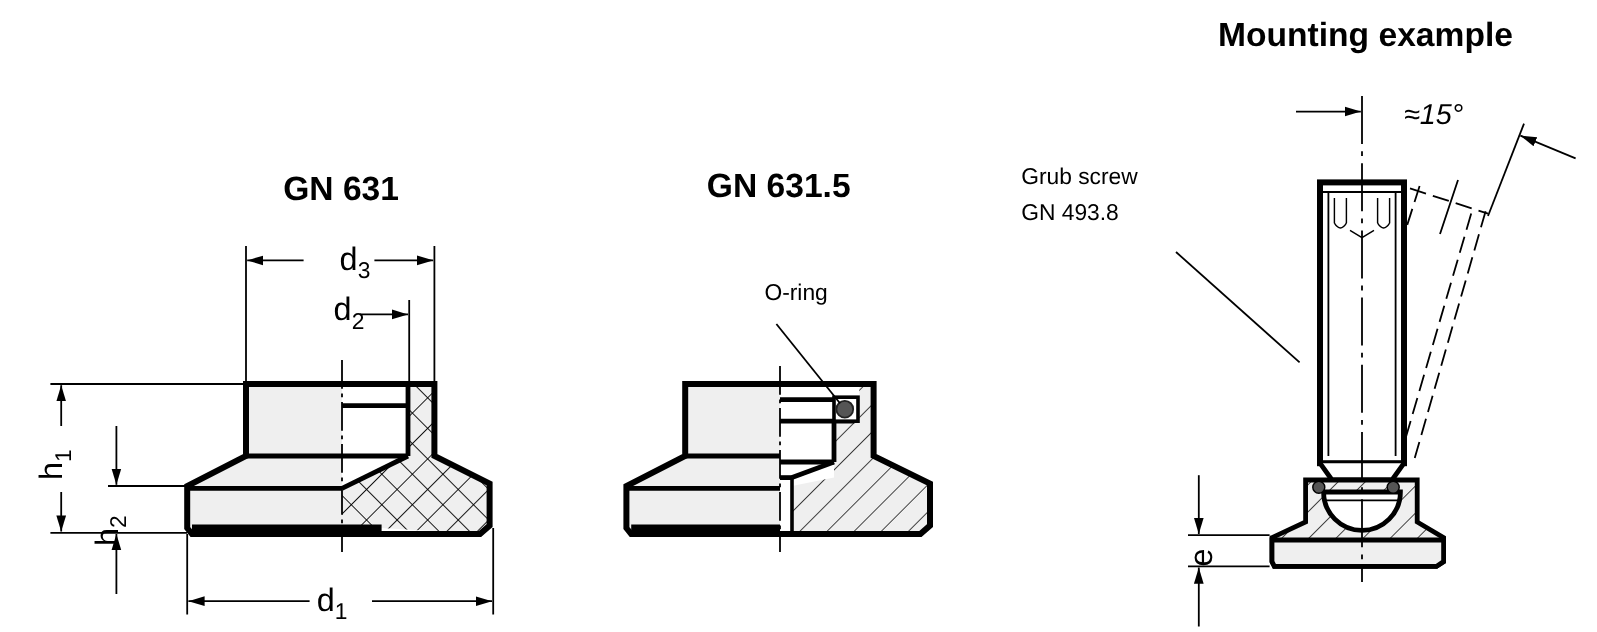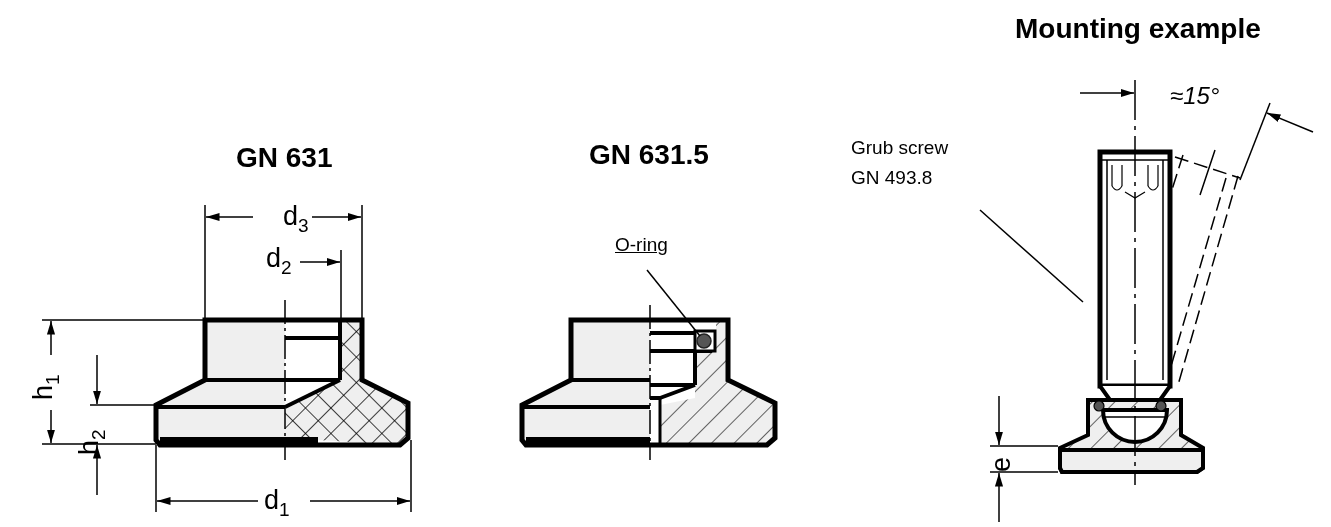--- a/index.html
+++ b/index.html
@@ -132,23 +132,23 @@
     <line x1="999" y1="396" x2="999" y2="445" stroke="#000" stroke-width="1.5" marker-end="url(#arr)"></line>
     <line x1="999" y1="522" x2="999" y2="473" stroke="#000" stroke-width="1.5" marker-end="url(#arr)"></line>
   </g>
 </svg>
 
 <div class="lbl title" style="left:236px; top:144px;">GN 631</div>
 <div class="lbl title" style="left:589px; top:141px;">GN 631.5</div>
 <div class="lbl title" style="left:1015px; top:15px;">Mounting example</div>
 
 <div class="lbl dim" style="left:266px; top:203px;margin-left:17px;"><span>d</span><sub>3</sub></div>
-<div class="lbl dim" style="left:266px; top:245px;"><span>d</span><sub>2</sub></div>
+<div class="lbl dim" style="left:278px; top:245px;"><span>d</span><sub>2</sub></div>
 <div class="lbl dim" style="left:264px; top:487px;"><span>d</span><sub>1</sub></div>
 <div class="lbl dim vert" style="left:30px; top:400px;"><span>h</span><sub>1</sub></div>
 <div class="lbl dim vert" style="left:76px; top:455px;"><span>h</span><sub>2</sub></div>
 
-<div class="lbl note" style="left:615px; top:235px;text-decoration:underline;">O-ring</div>
+<div class="lbl note" style="left:637px; top:235px;">O-ring</div>
 
 <div class="lbl note" style="left:851px; top:138px;">Grub screw</div>
 <div class="lbl note" style="left:851px; top:168px;">GN 493.8</div>
 <div class="lbl angle" style="left:1170px; top:84px;">≈15°</div>
 <div class="lbl dim vert" style="left:988px; top:472px;">e</div>
 
 </body></html>

